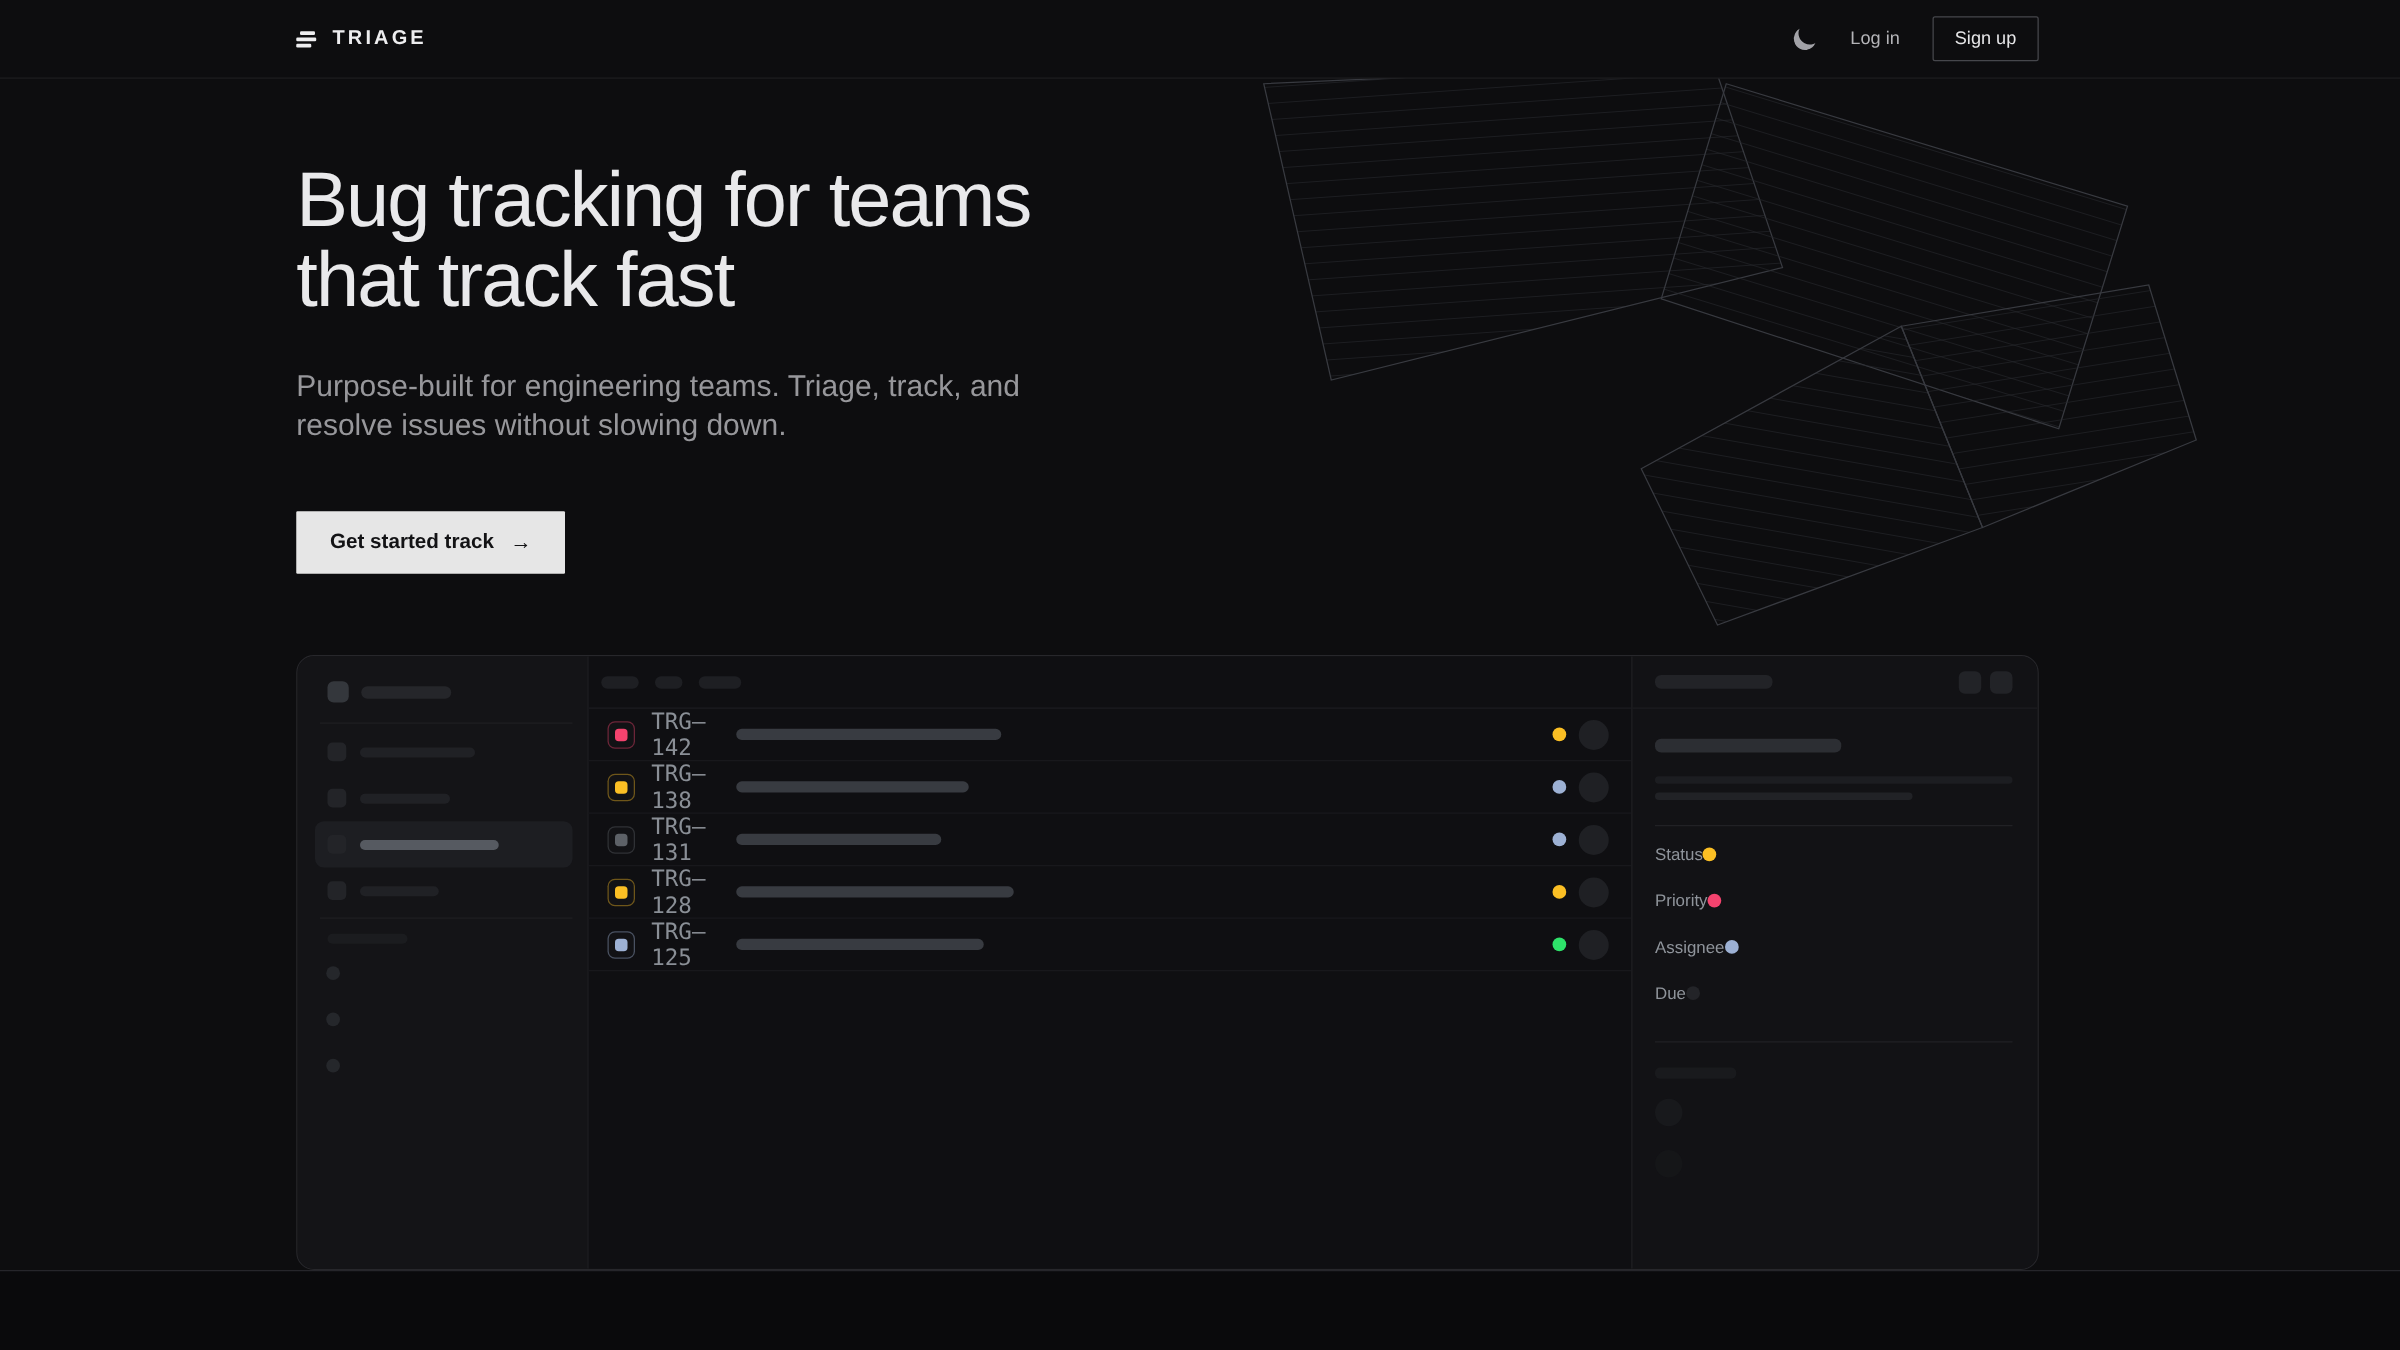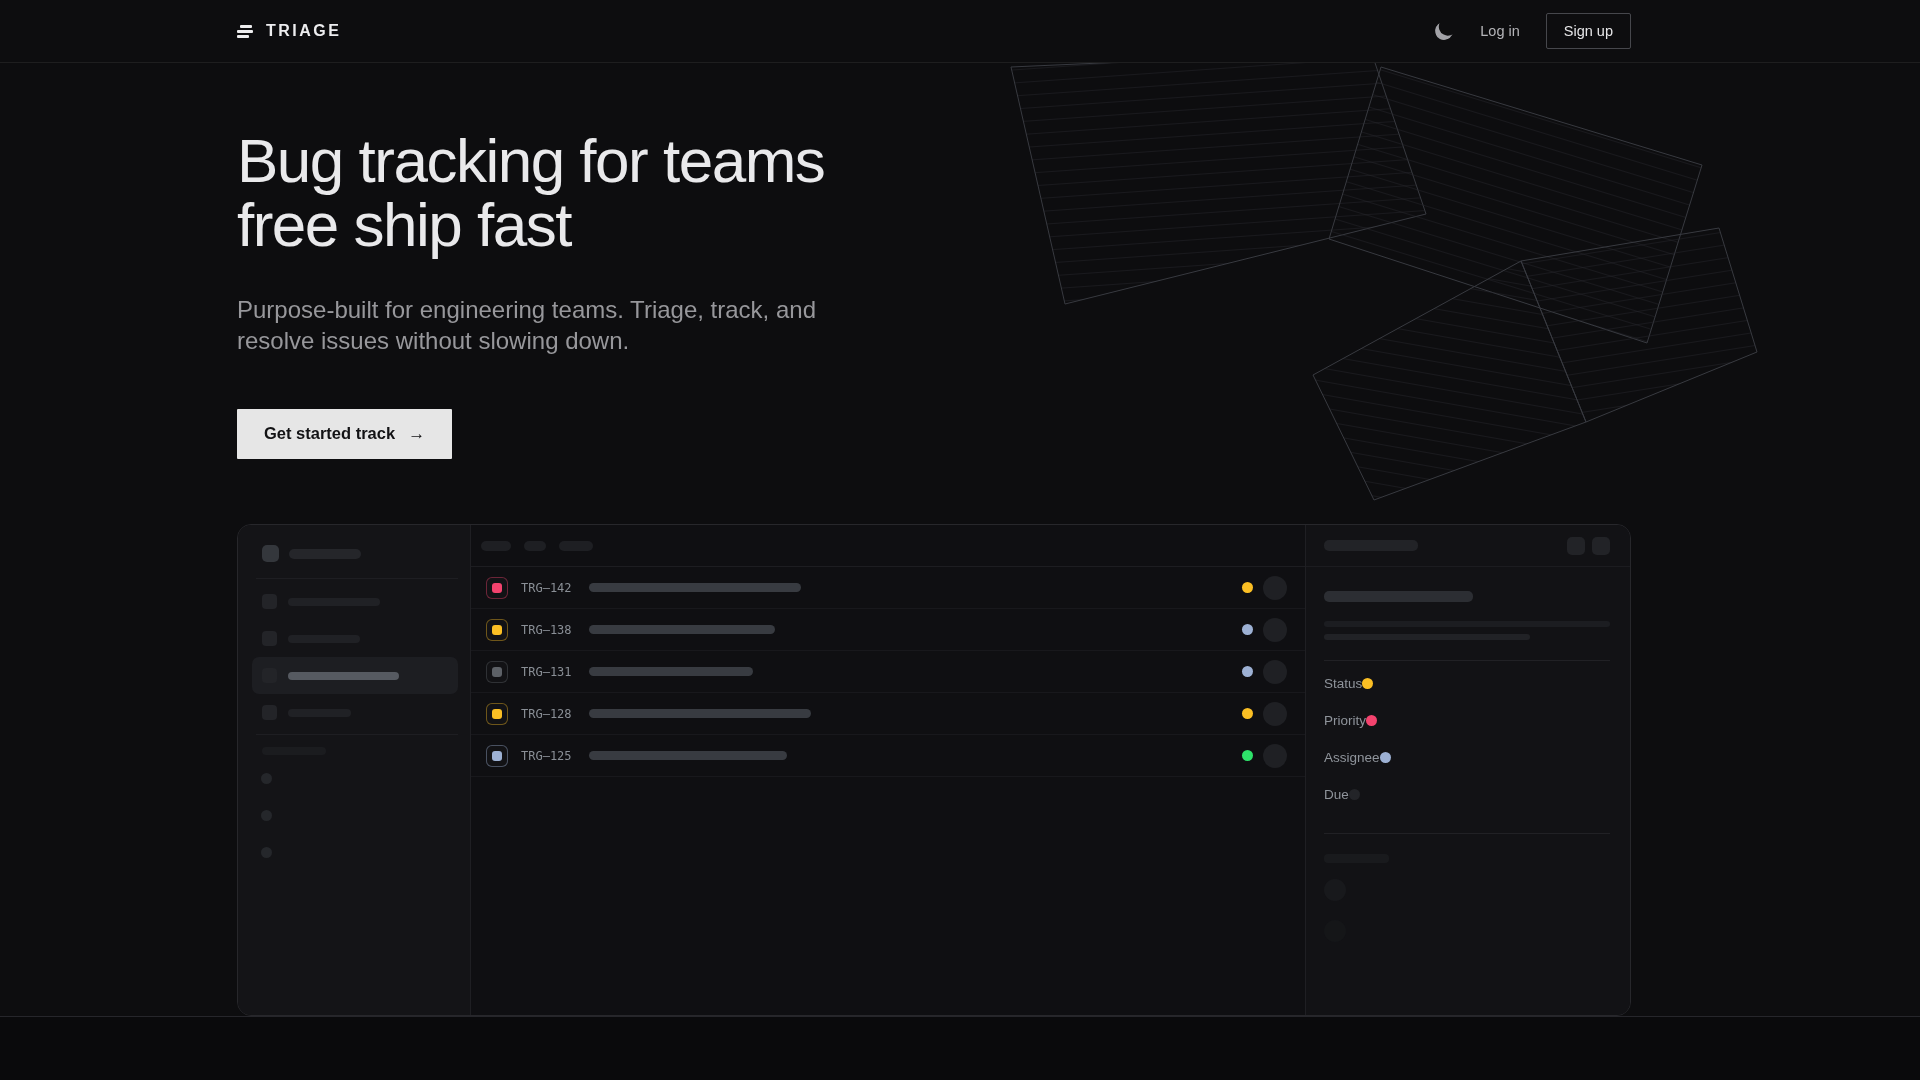--- a/index.html
+++ b/index.html
@@ -116,21 +116,21 @@
   .row-icon {
     width:22px; height:22px; border-radius:6px;
     border:1px solid #3a3d42; flex:none;
     display:flex; align-items:center; justify-content:center;
     background:rgba(255,255,255,0.015);
   }
   .row-icon-dot { width:10px; height:10px; border-radius:3px; background:#5d6167; }
   .row-id {
     margin-left:13px; width:60px; flex:none;
     font-family:"DejaVu Sans Mono", monospace;
-    font-size:12px; color:#8a8f96;
+    font-size:18px; color:#8a8f96;
   }
   .row-bar { margin-left:8px; height:9px; border-radius:5px; background:#383b41; }
   .row.selected .row-bar { background:#53565c; }
   .row-status-dot { margin-left:auto; width:11px; height:11px; border-radius:50%; flex:none; }
   .row-avatar { margin-left:10px; width:24px; height:24px; border-radius:50%; background:#1f2024; flex:none; }
   
   .m-detail {
     width:325px; flex:none; background:#121215;
     border-left:1px solid #1f1f23;
     display:flex; flex-direction:column;
@@ -205,21 +205,21 @@
   </defs>
   <polygon points="21,22 381,6 436,169 75,259" fill="url(#hA)" stroke="#383a40" stroke-width="1"></polygon>
   <polygon points="391,22 712,120 657,298 339,194" fill="url(#hB)" stroke="#383a40" stroke-width="1"></polygon>
   <polygon points="531,216 323,330 384,455 596,377" fill="url(#hC)" stroke="#383a40" stroke-width="1"></polygon>
   <polygon points="531,216 729,183 767,307 596,377" fill="url(#hD)" stroke="#383a40" stroke-width="1"></polygon>
 </svg>
 
 <section class="hero">
   <h1 class="hero-title">
     <span>Bug tracking for teams</span><br>
-    <span>free ship fast</span>
+    <span>that track fast</span>
   </h1>
   <p class="hero-sub">
     <span>Purpose-built for engineering teams. Triage, track, and</span><br>
     <span>resolve issues without slowing down.</span>
   </p>
   <button class="cta-btn">
     <span>Get started track</span>
     <span class="cta-arrow">→</span>
   </button>
 </section>

